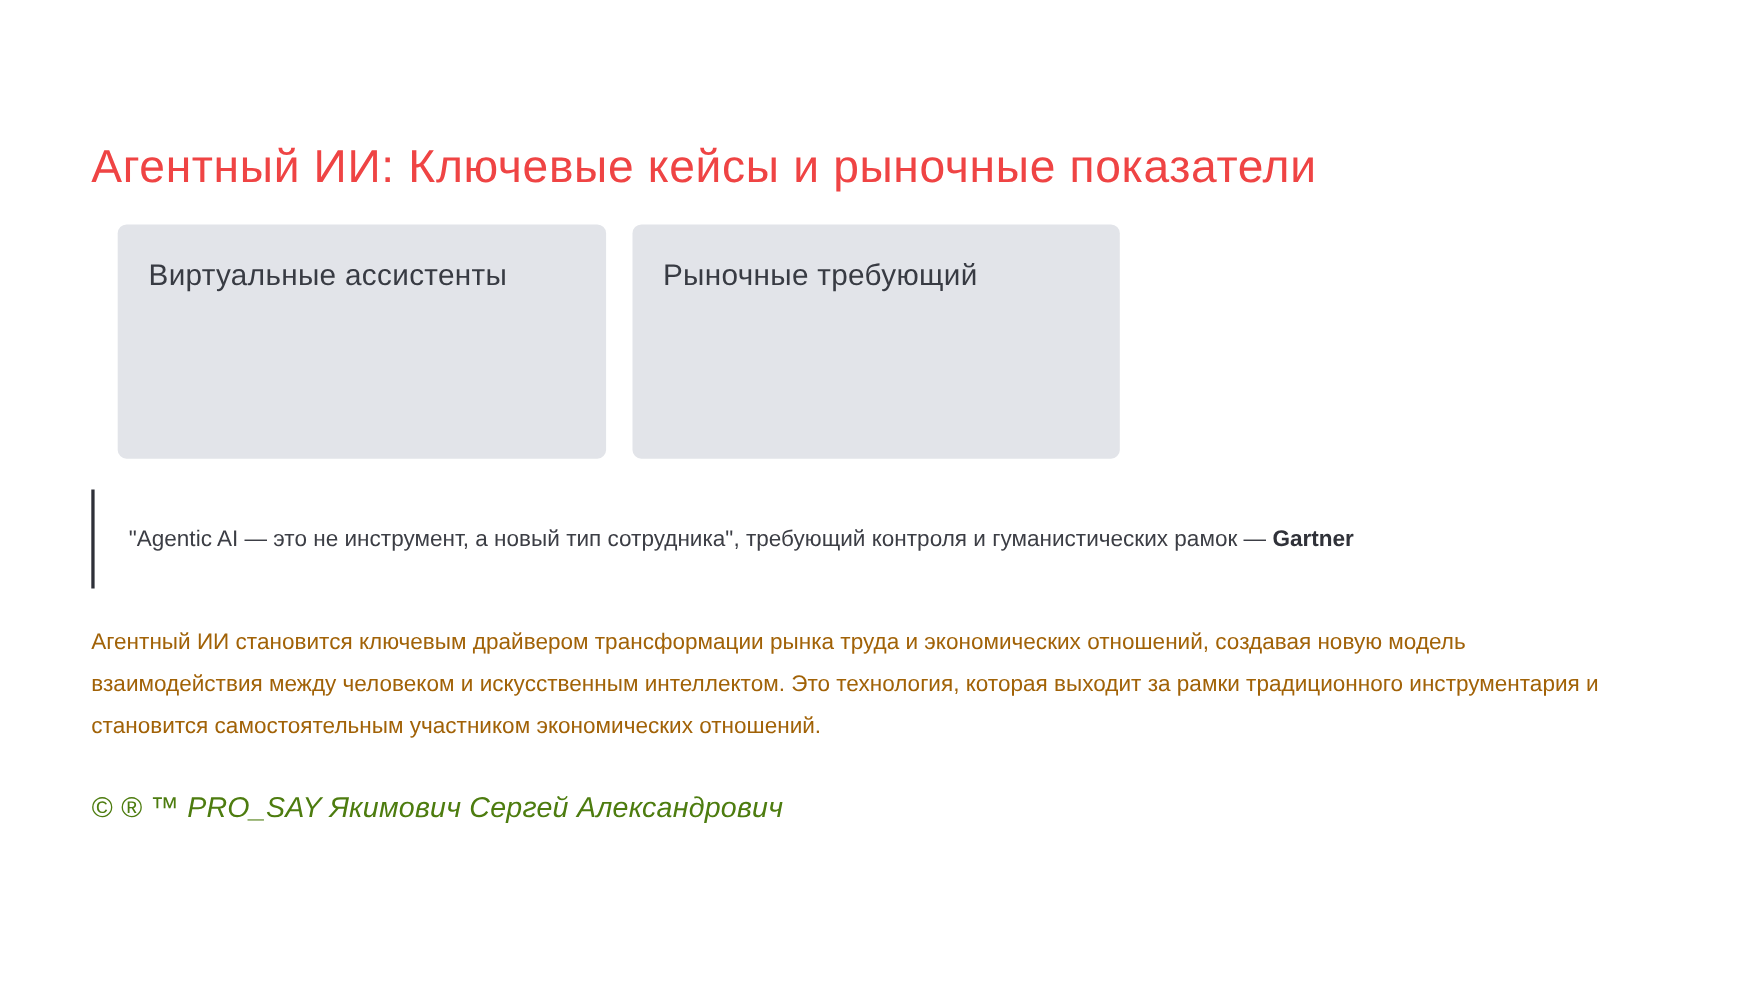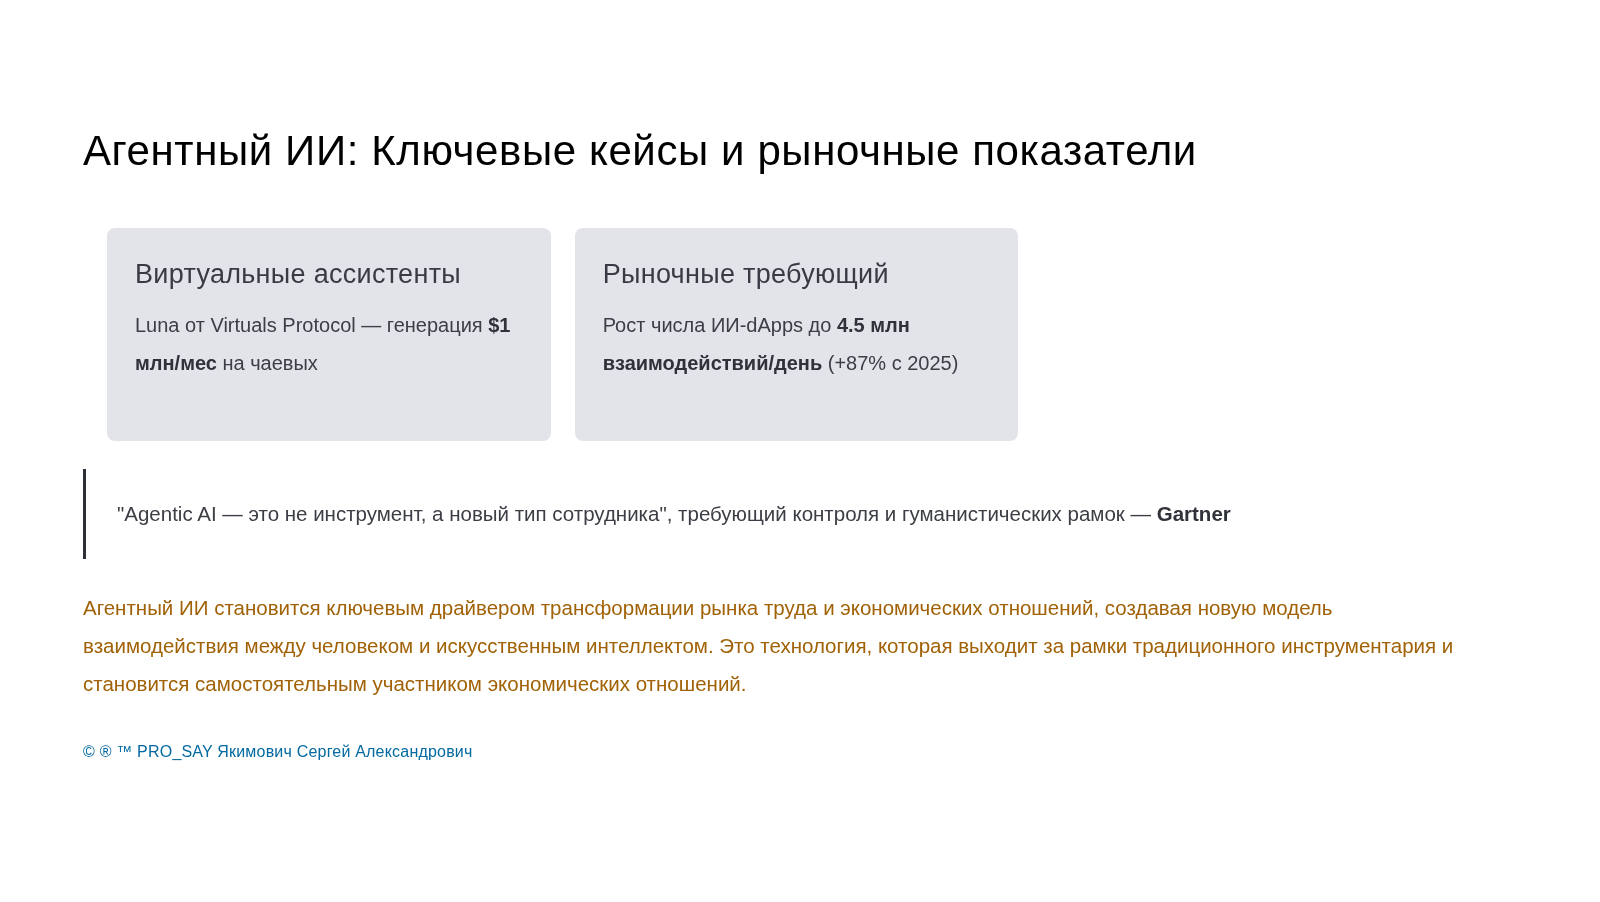--- a/index.html
+++ b/index.html
@@ -21,24 +21,24 @@
     left: 83px;
     top: 126px;
     width: 1403px;
   }
   .page-title {
     margin: 0;
     font-size: 42px;
     font-weight: 300;
     line-height: 1.2;
     letter-spacing: 0.6px;
-    color: #000000;
+    color: #ef4444;
   }
   .cards-row {
-    margin-top: 52px;
+    margin-top: 28px;
     display: grid;
     grid-template-columns: repeat(3, 1fr);
     gap: 24px;
     padding-left: 24px;
   }
   .card {
     background: #e2e4e9;
     border-radius: 8px;
     padding: 28px 28px 24px 28px;
     min-height: 213px;
@@ -77,43 +77,42 @@
   }
   .summary-paragraph {
     margin: 30px 0 0 0;
     font-size: 20.5px;
     line-height: 38px;
     color: #a16207;
     max-width: 1403px;
   }
   .copyright-footer {
     margin: 40px 0 0 0;
-    font-size: 16px;
-    color: #0369a1;
+    font-style: italic;
+    font-size: 26px;
+    color: #4d7c0f;
     letter-spacing: 0.2px;
   }
 </style>
 </head>
 <body>
 
 <div class="page">
 
   <h1 class="page-title">Агентный ИИ: Ключевые кейсы и рыночные показатели</h1>
 
   <div class="cards-row">
 
     <div class="card">
       <h2 class="card-heading">Виртуальные ассистенты</h2>
-      <p class="card-body"><span>Luna от Virtuals Protocol — генерация </span><strong>$1 млн/мес</strong><span> на чаевых</span></p>
     </div>
 
 
     <div class="card">
       <h2 class="card-heading">Рыночные требующий</h2>
-      <p class="card-body"><span>Рост числа ИИ-dApps до </span><strong>4.5 млн взаимодействий/день</strong><span> (+87% с 2025)</span></p>
     </div>
 
   </div>
 
   <div class="quote-block">
     <p class="quote-text"><span>"Agentic AI — это не инструмент, а новый тип сотрудника", требующий контроля и гуманистических рамок — </span><strong>Gartner</strong></p>
   </div>
 
   <p class="summary-paragraph">Агентный ИИ становится ключевым драйвером трансформации рынка труда и экономических отношений, создавая новую модель взаимодействия между человеком и искусственным интеллектом. Это технология, которая выходит за рамки традиционного инструментария и становится самостоятельным участником экономических отношений.</p>
 

